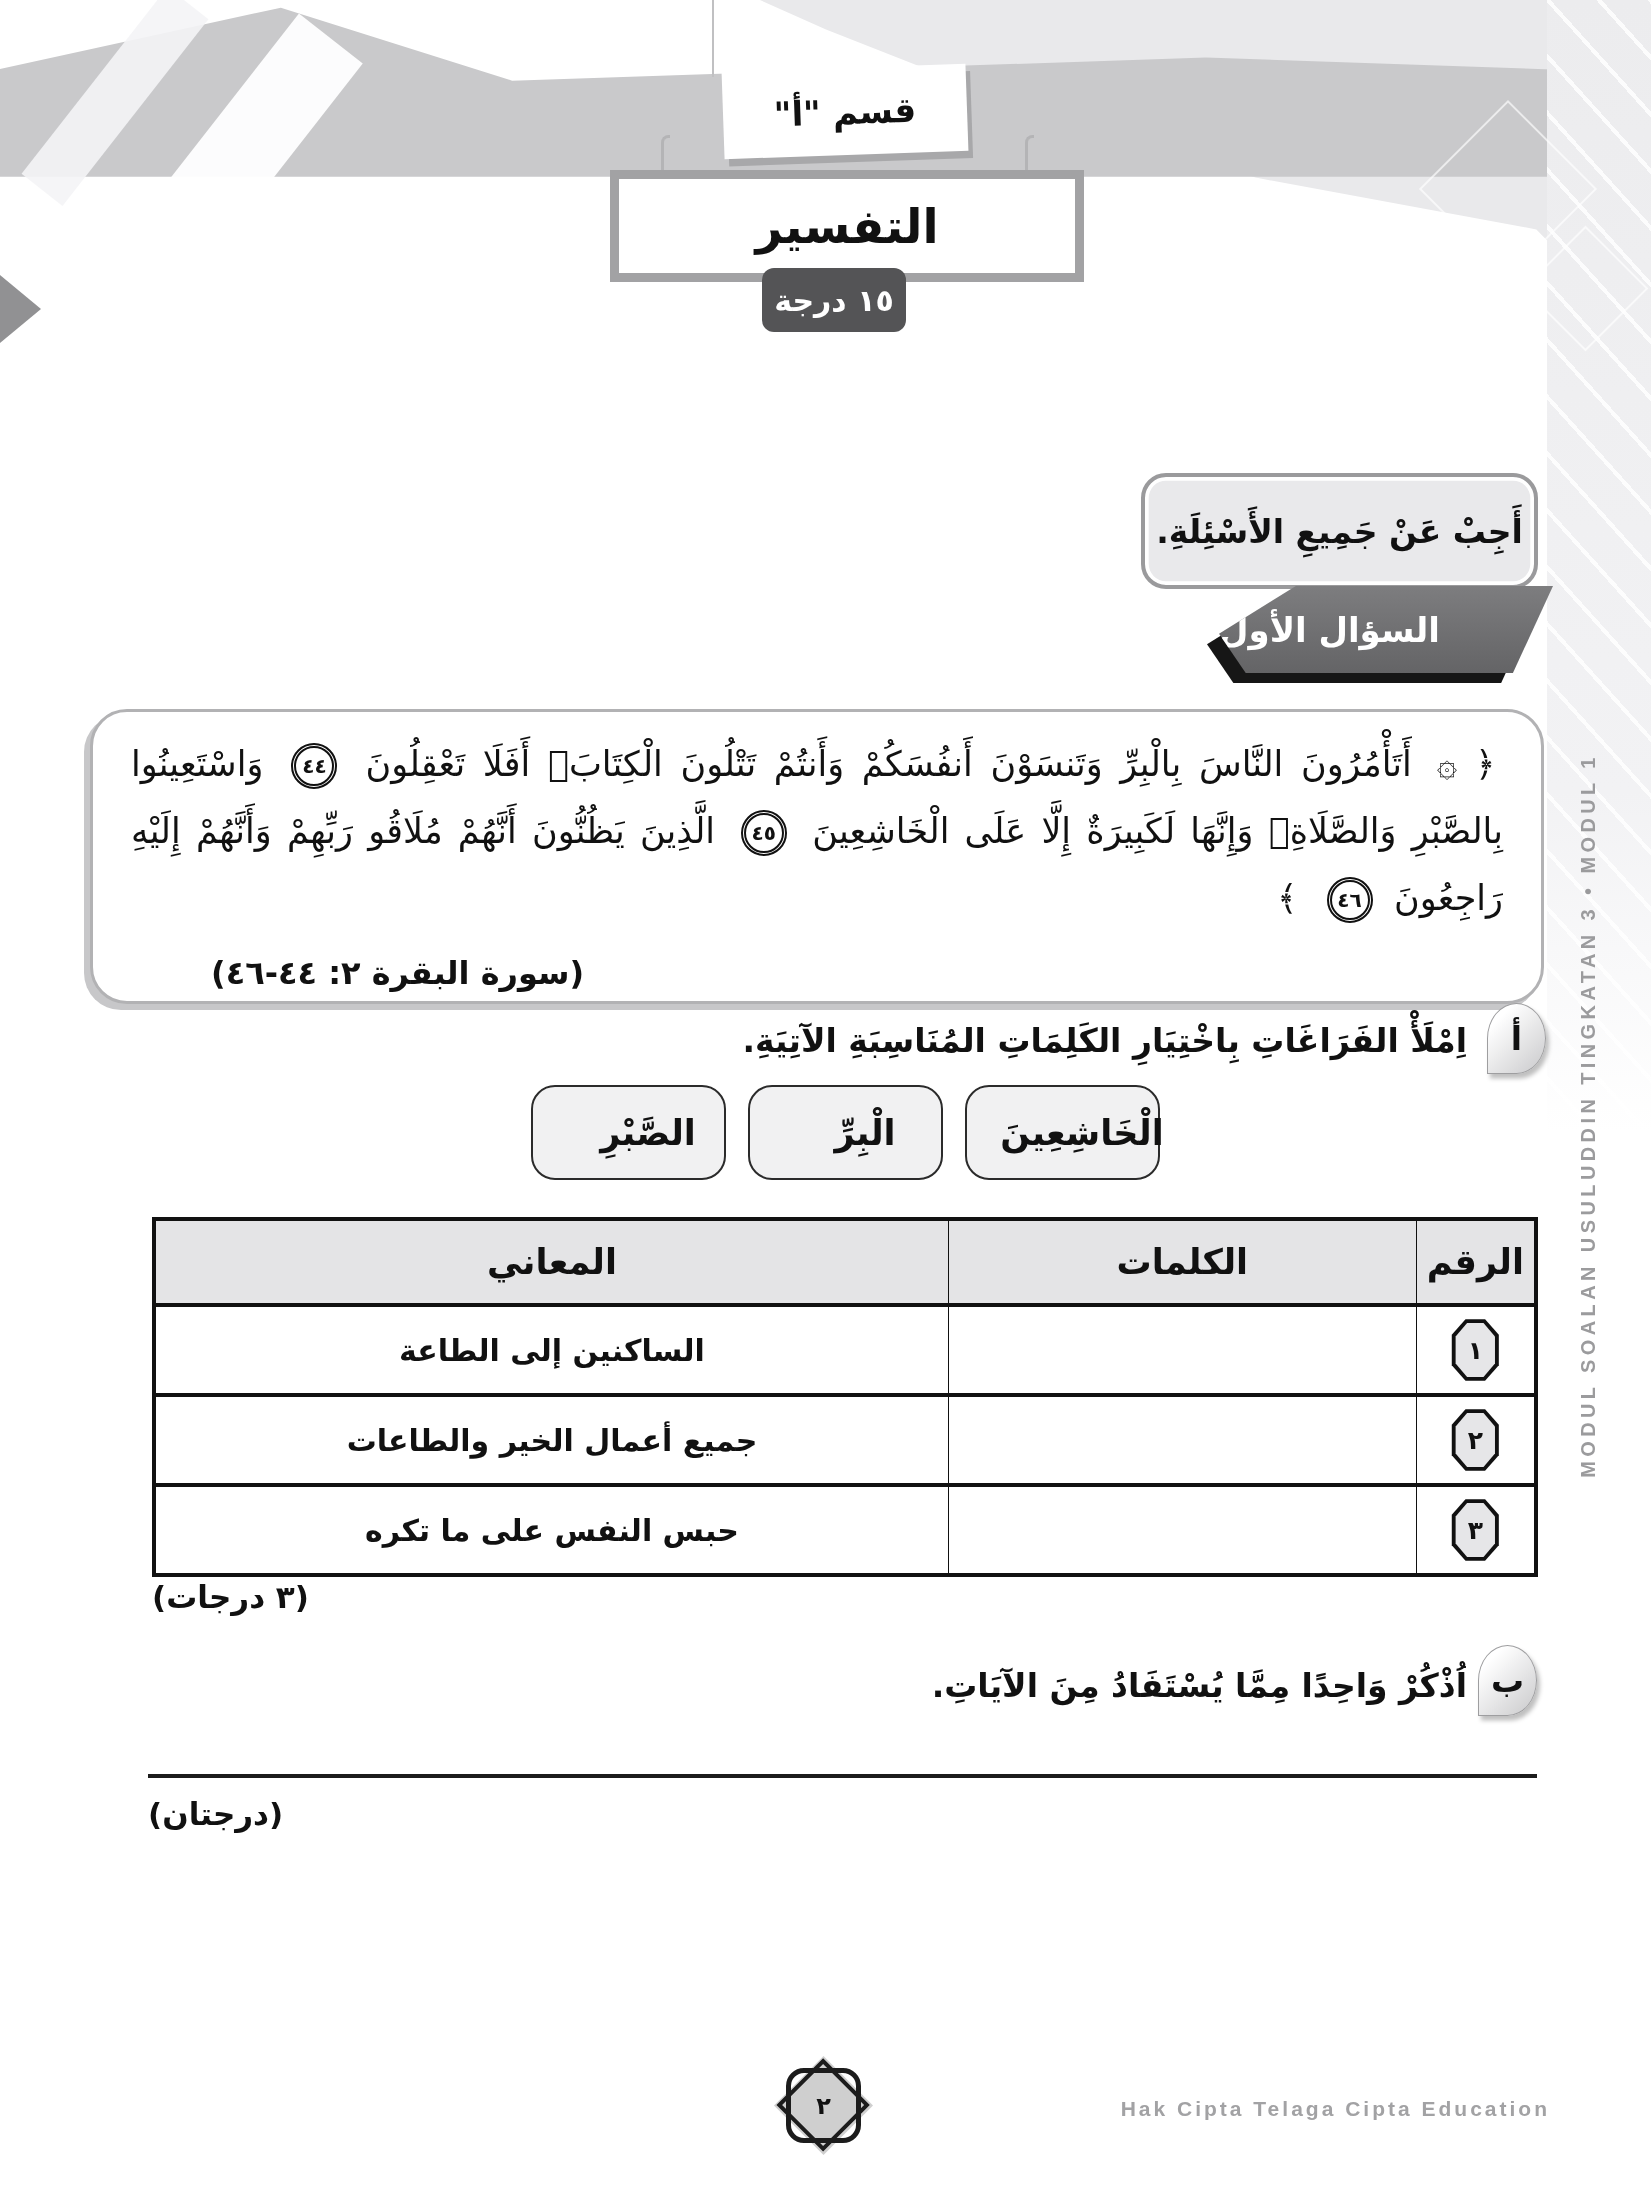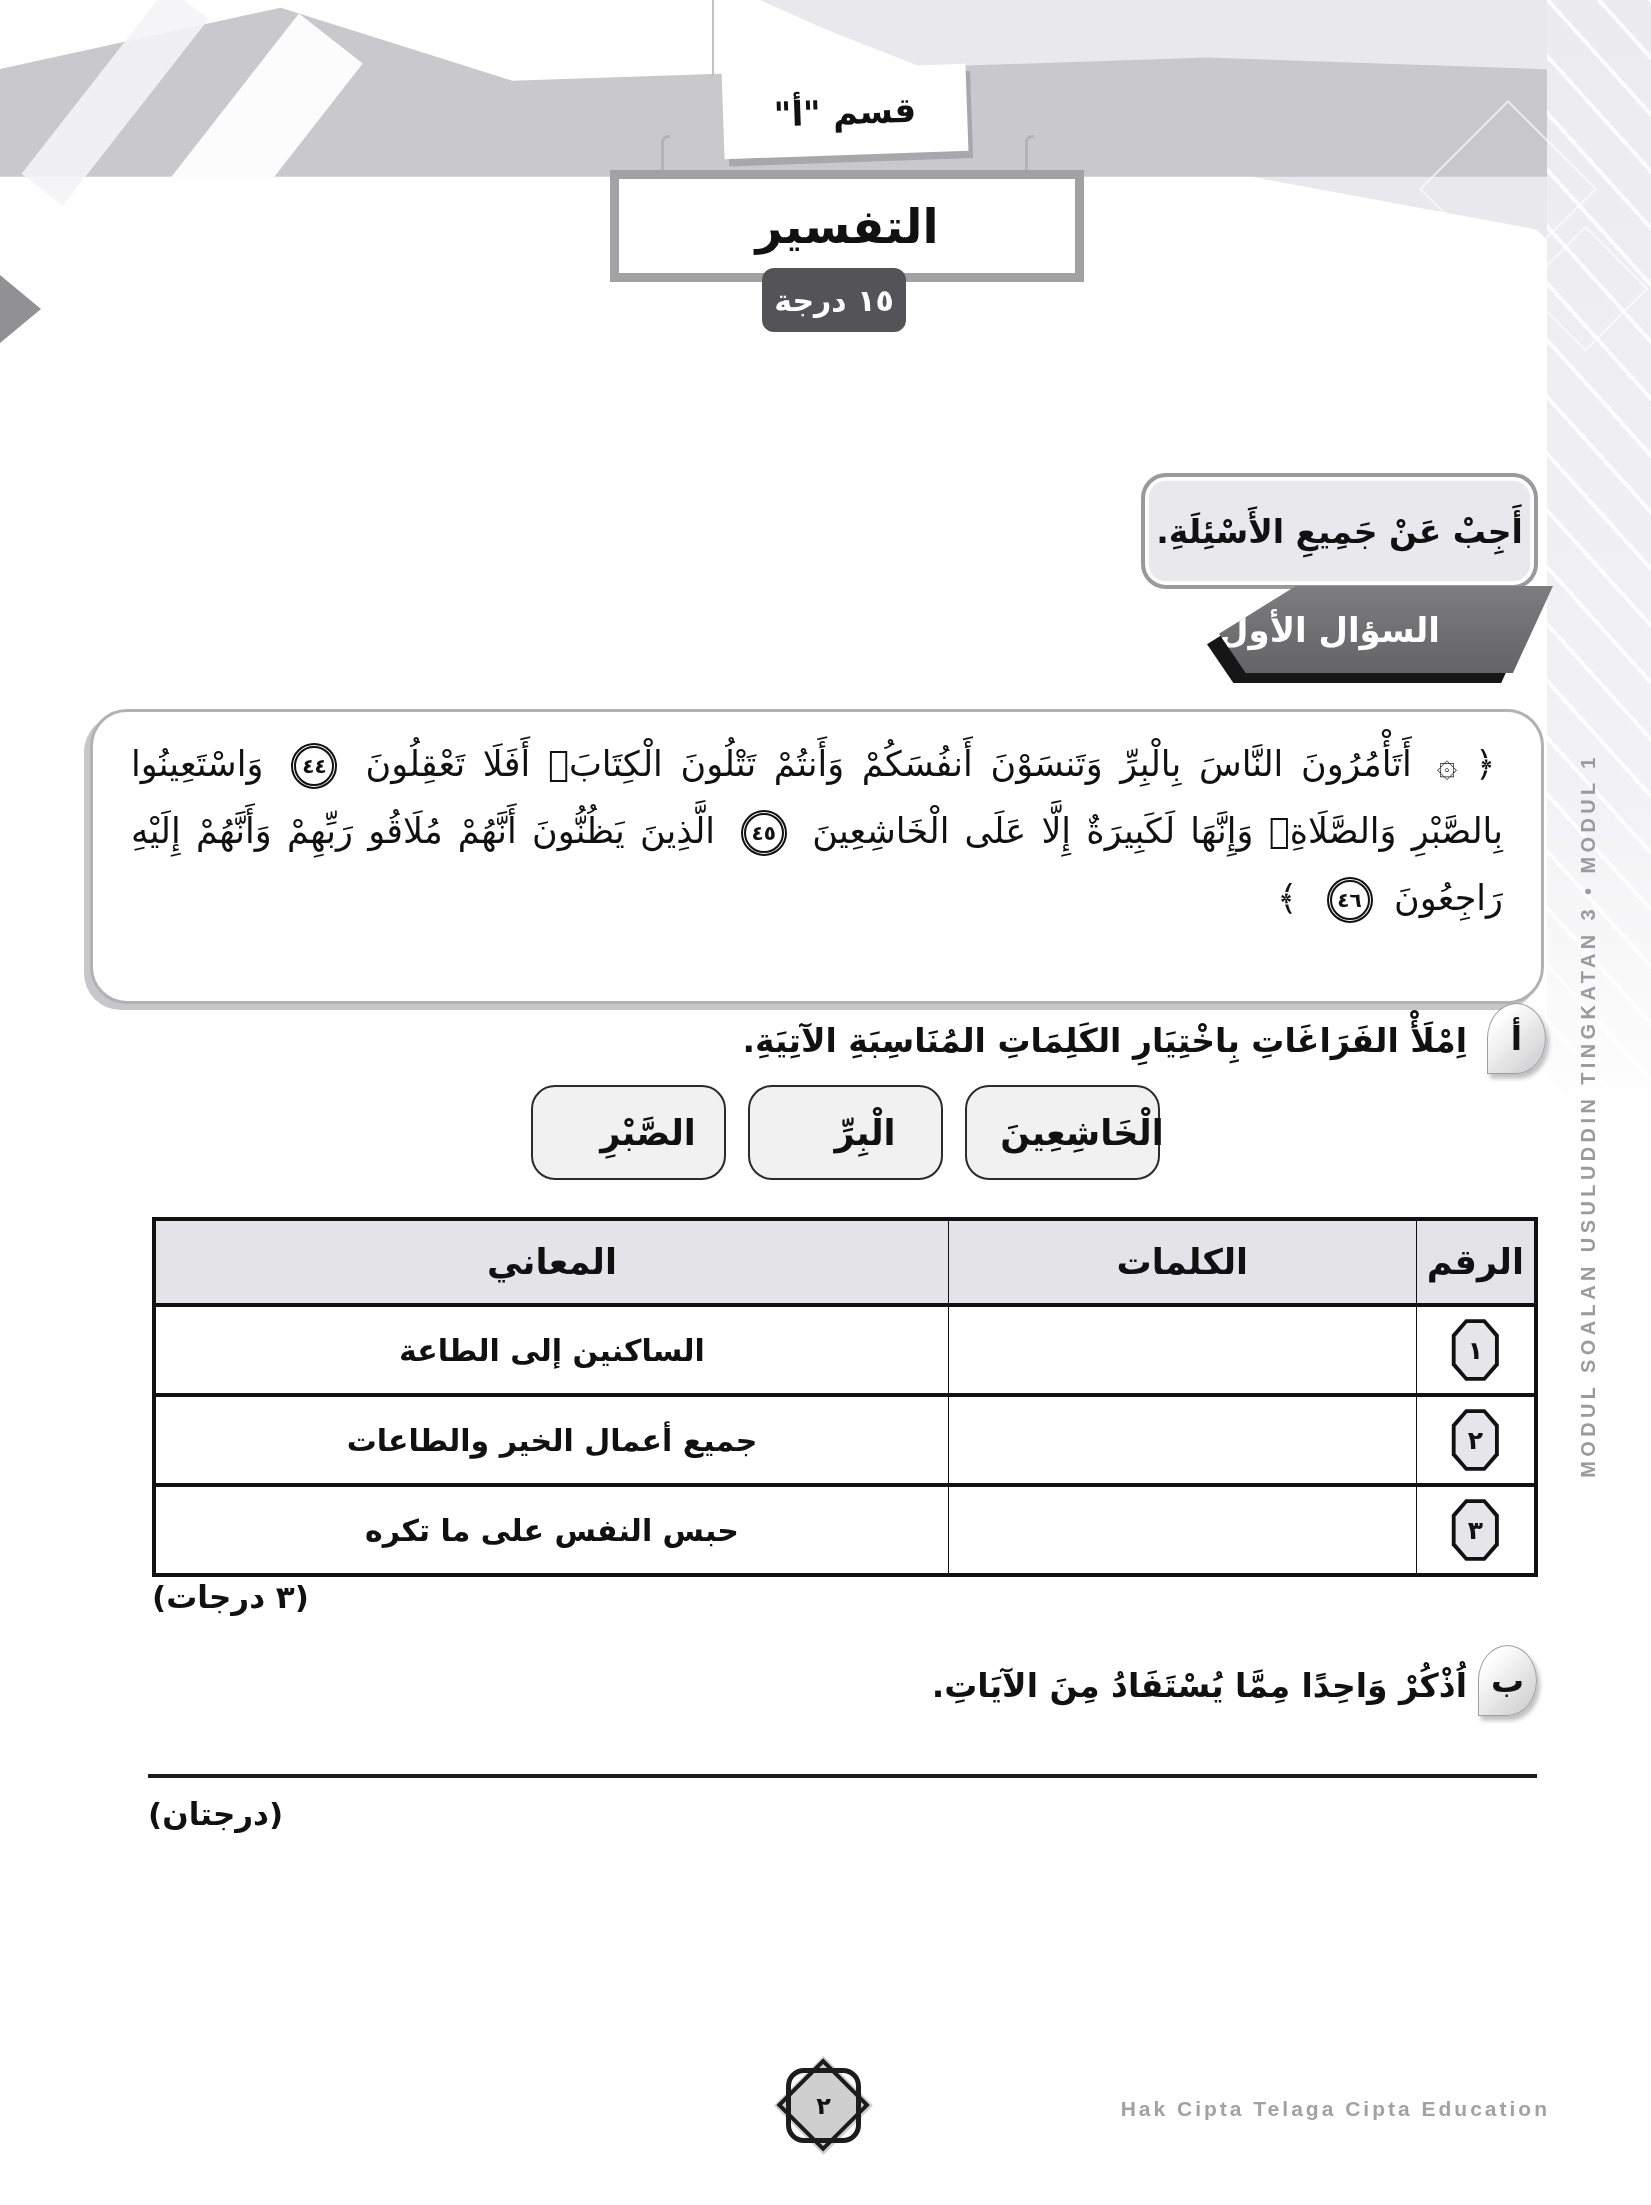--- a/index.html
+++ b/index.html
@@ -247,20 +247,21 @@
   <p class="quran-text">
     <span class="q-sym">﴿ ۞</span>
     <span>أَتَأْمُرُونَ النَّاسَ بِالْبِرِّ وَتَنسَوْنَ أَنفُسَكُمْ وَأَنتُمْ تَتْلُونَ الْكِتَابَۚ أَفَلَا تَعْقِلُونَ</span>
     <span class="ayah-badge">٤٤</span>
     <span>وَاسْتَعِينُوا بِالصَّبْرِ وَالصَّلَاةِۚ وَإِنَّهَا لَكَبِيرَةٌ إِلَّا عَلَى الْخَاشِعِينَ</span>
     <span class="ayah-badge">٤٥</span>
     <span>الَّذِينَ يَظُنُّونَ أَنَّهُمْ مُلَاقُو رَبِّهِمْ وَأَنَّهُمْ إِلَيْهِ رَاجِعُونَ</span>
     <span class="ayah-badge">٤٦</span>
     <span class="q-sym">﴾</span>
   </p>
+  <p class="quran-source">(سورة البقرة ٢: ٤٤-٤٦)</p>
 </div>
 
 <div class="part-marker marker-a">
   <span>أ</span>
 </div>
 <div class="part-instruction instr-a">اِمْلَأْ الفَرَاغَاتِ بِاخْتِيَارِ الكَلِمَاتِ المُنَاسِبَةِ الآتِيَةِ.</div>
 
 <div class="word-row">
   <div class="word-box">
     <span>الْخَاشِعِينَ</span>

